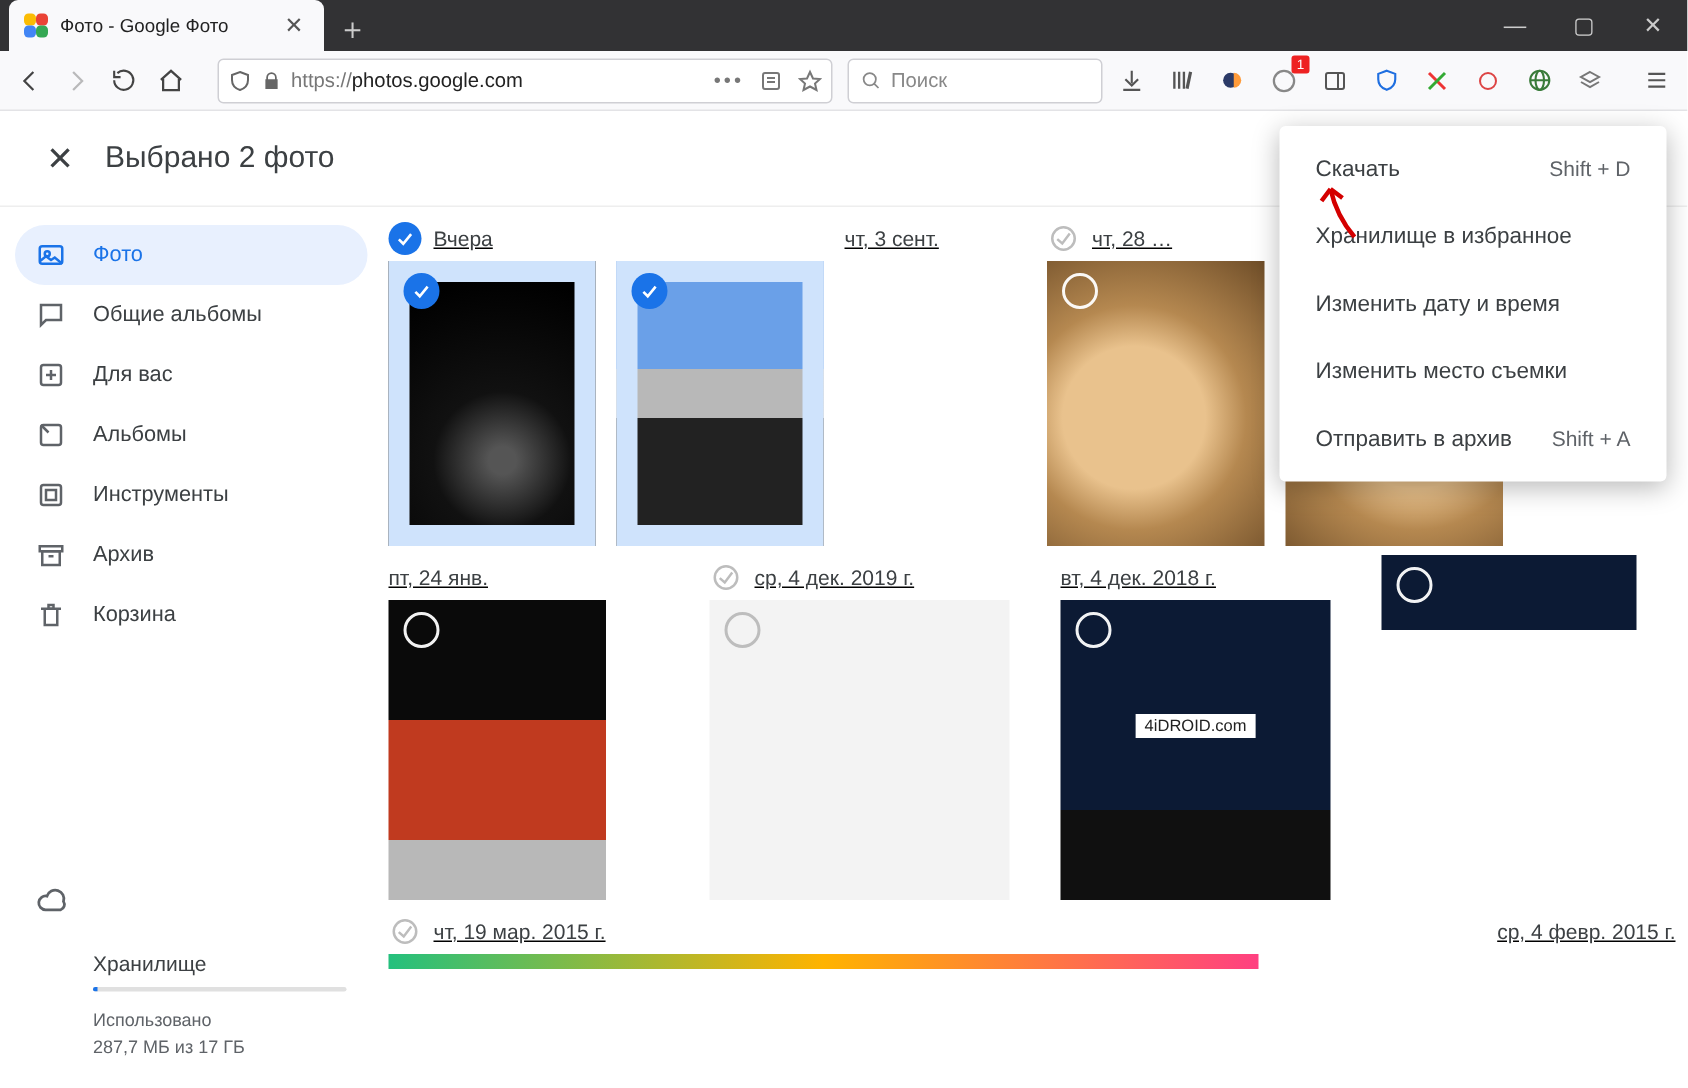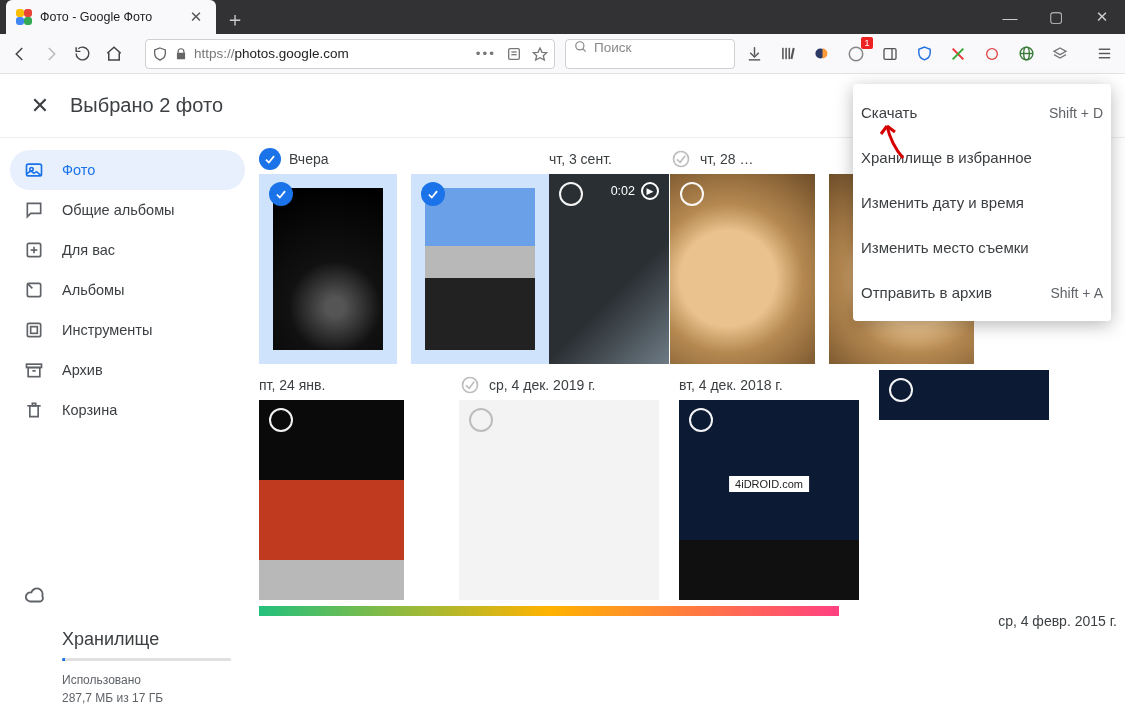--- a/index.html
+++ b/index.html
@@ -24,21 +24,21 @@
              display:flex; align-items:center; padding: 0 6px; gap:4px; }
   .tb-btn { width:30px; height:30px; display:flex; align-items:center; justify-content:center;
             color:#5a5a5f; border-radius:4px; position:relative; }
   .urlbar { flex: 0 0 410px; height:30px; border:1px solid #cfcfd4; border-radius:4px;
             background:#fff; display:flex; align-items:center; padding:0 6px; gap:6px;
             font-size:13.5px; color:#777; }
   .urlbar .urltext { color:#777;text-align:right; }
   .urlbar .urltext .proto { color:#777; }
   .urlbar .urltext .host { color:#222; }
   .searchbar { flex: 0 0 170px; height:30px; border:1px solid #cfcfd4; border-radius:4px;
-               background:#fff; display:flex; align-items:flex-start; padding:0 8px; gap:6px;
+               background:#fff; display:flex; align-items:center; padding:0 8px; gap:6px;
                font-size:13.5px; color:#888; margin-left:6px; }
   .tb-right { margin-left:auto; display:flex; align-items:center; gap:4px; }
   .badge { position:absolute; top:-2px; right:-2px; background:#e22; color:#fff;
            font-size:9px; width:12px; height:12px; border-radius:2px; display:flex;
            align-items:center; justify-content:center; }
 
   
   .appbar { height:64px; display:flex; align-items:center; padding:0 20px;
             border-bottom:1px solid #eee; }
   .appbar .close { width:40px; height:40px; display:flex; align-items:center;
@@ -52,29 +52,29 @@
   .sidebar { width:255px; padding:12px 10px 8px 10px; display:flex; flex-direction:column;
              overflow:hidden; }
   .nav-item { display:flex; align-items:center; gap:18px; height:40px; padding:0 14px;
               border-radius:20px; color:#3c4043; font-size:14.5px; }
   .nav-item.active { background:#e8f0fe; color:#1a73e8; }
   .nav-item .ic { width:20px; height:20px; display:flex; align-items:center; justify-content:center; }
   .section-label { font-size:11.5px; letter-spacing:.8px; color:#5f6368; padding:16px 14px 6px; }
   .storage { margin-top:auto; padding:0 14px 10px; display:flex; gap:16px; }
   .storage .cloud { width:22px; flex:0 0 22px; color:#5f6368; }
   .storage .info { flex:1; }
-  .storage .title { font-size:18px; color:#3c4043; margin-bottom:8px;margin-top:44px; }
+  .storage .title { font-size:14px; color:#3c4043; margin-bottom:8px;margin-top:44px; }
   .storage .bar { height:3px; background:#e0e0e0; border-radius:2px; margin-bottom:10px; overflow:hidden;}
   .storage .bar .fill { height:100%; background:#1a73e8; width:2%; }
   .storage .lines { font-size:12px; color:#5f6368; line-height:1.5; }
   .footer { font-size:12px; color:#5f6368; padding:10px 4px 6px; line-height:1.5; }
 
   
   .grid { flex:1; overflow:hidden; padding:6px 8px 0 4px; }
-  .row { display:flex; margin-bottom:6px; }
+  .row { display:flex; gap:14px; margin-bottom:6px;text-decoration:underline; }
   .col { display:flex; flex-direction:column; }
   .group-header { display:flex; align-items:center; gap:8px; height:30px;
                   font-size:14px; color:#3c4043; font-weight:500; }
   .ghcheck { width:22px; height:22px; border-radius:50%; display:flex; align-items:center;
              justify-content:center; }
   .ghcheck.on { background:#1a73e8; color:#fff; }
   .ghcheck.off { color:#bdbdbd; font-size:20px; }
   .thumb { position:relative; background:#222; overflow:hidden; }
   .thumb.sel { outline:14px solid #cfe3fc; outline-offset:-14px; }
   .chip { position:absolute; top:8px; left:10px; width:24px; height:24px; border-radius:50%;
@@ -82,22 +82,22 @@
   .chip.on  { background:#1a73e8; color:#fff; }
   .chip.off { border:2px solid rgba(255,255,255,.95); }
   .vidtime { position:absolute; top:8px; right:10px; color:#fff; font-size:12.5px;
              display:flex; align-items:center; gap:6px; }
   .playcircle { width:18px; height:18px; border:2px solid #fff; border-radius:50%;
                 display:flex; align-items:center; justify-content:center; font-size:9px; }
 
   
   .menu { position:absolute; top:84px; right:14px; width:258px; background:#fff;
           border-radius:4px; box-shadow:0 4px 18px rgba(0,0,0,.28); padding:6px 0; z-index:50; }
-  .menu-item { display:flex; align-items:center; justify-content:space-between;
-               padding:14px 8px; font-size:15px; color:#3c4043; }
+  .menu-item { display:flex; justify-content:space-between;
+               padding:14px 24px; font-size:15px; color:#3c4043; }
   .menu-item .shortcut { color:#5f6368; font-size:14px; }
 
   
   .arrow { position:absolute; top:120px; right:212px; z-index:60; pointer-events:none; }
 
   
   svg { display:block; }
 
   
   .p-mouse { background: radial-gradient(circle at 55% 70%, #555 6%, #111 30%, #000 80%); }
@@ -407,27 +407,20 @@
                 </svg>
             </span>
           </div>
         </div>
       </div>
 
       <div class="col" style="width:121px">
         <div class="group-header">
           <span>чт, 3 сент.</span>
         </div>
-        <div class="thumb p-vid" style="width:120px;height:190px">
-          <span class="chip off"></span>
-          <span class="vidtime">
-            <span>0:02</span>
-            <span class="playcircle">▶</span>
-          </span>
-        </div>
       </div>
 
       <div class="col" style="flex:1">
         <div class="group-header">
           <span class="ghcheck off">
             <svg width="20" height="20" viewBox="0 0 24 24" fill="none" stroke="#bdbdbd" stroke-width="2">
                 <circle cx="12" cy="12" r="9"></circle>
                 <polyline points="7 12.5 11 16 17 8"></polyline>
               </svg>
           </span>
@@ -476,20 +469,29 @@
       </div>
       <div class="col" style="flex:1">
         <div class="thumb p-scr" style="width:170px;height:200px">
           <span class="chip off"></span>
         </div>
       </div>
     </div>
 
     <div class="row">
       <div class="col" style="width:580px">
+        <div class="group-header">
+          <span class="ghcheck off">
+            <svg width="20" height="20" viewBox="0 0 24 24" fill="none" stroke="#bdbdbd" stroke-width="2">
+                <circle cx="12" cy="12" r="9"></circle>
+                <polyline points="7 12.5 11 16 17 8"></polyline>
+              </svg>
+          </span>
+          <span>чт, 19 мар. 2015 г.</span>
+        </div>
         <div class="p-bar"></div>
       </div>
       <div class="col" style="flex:1;">
         <div class="group-header" style="justify-content:flex-end">
           <span>ср, 4 февр. 2015 г.</span>
         </div>
       </div>
     </div>
   </div>
 </div>

